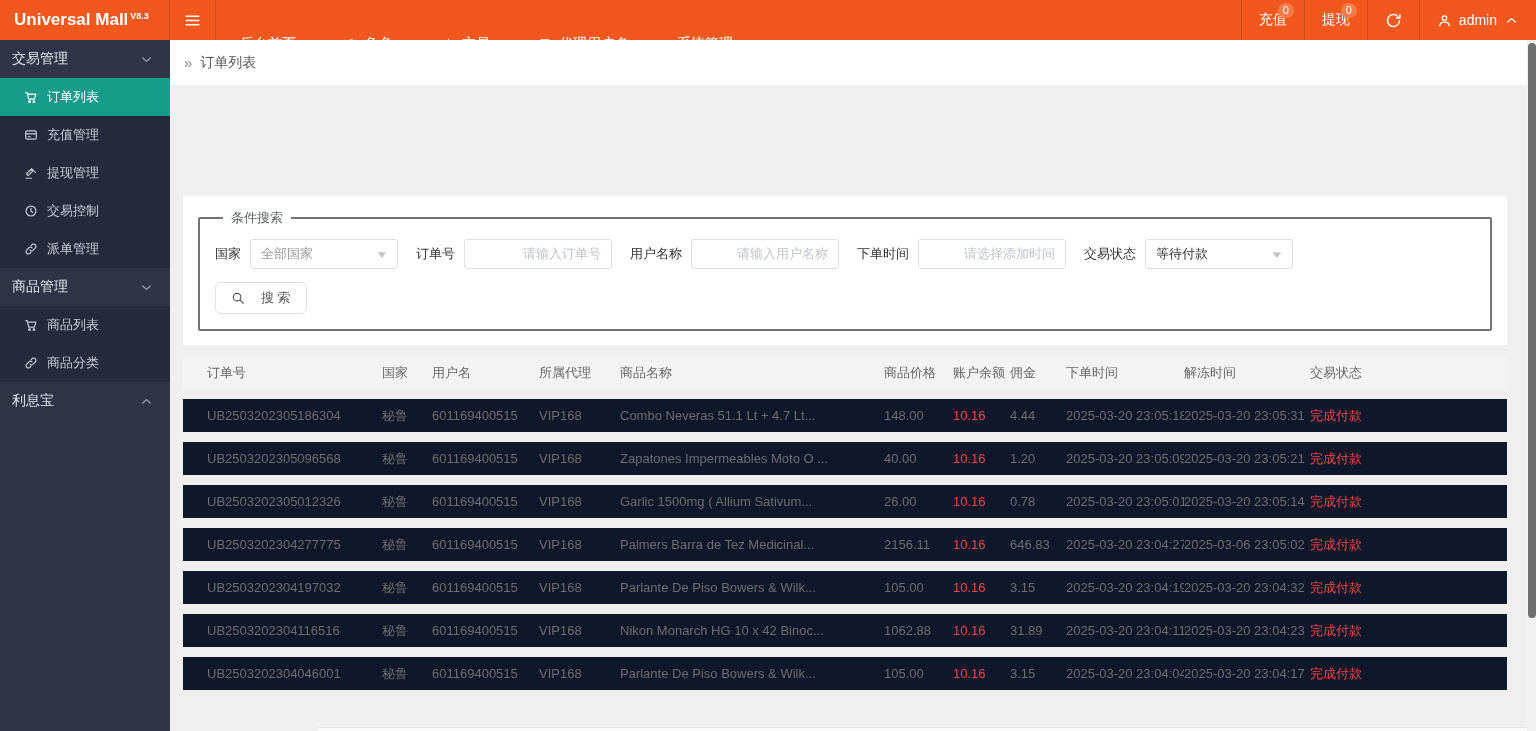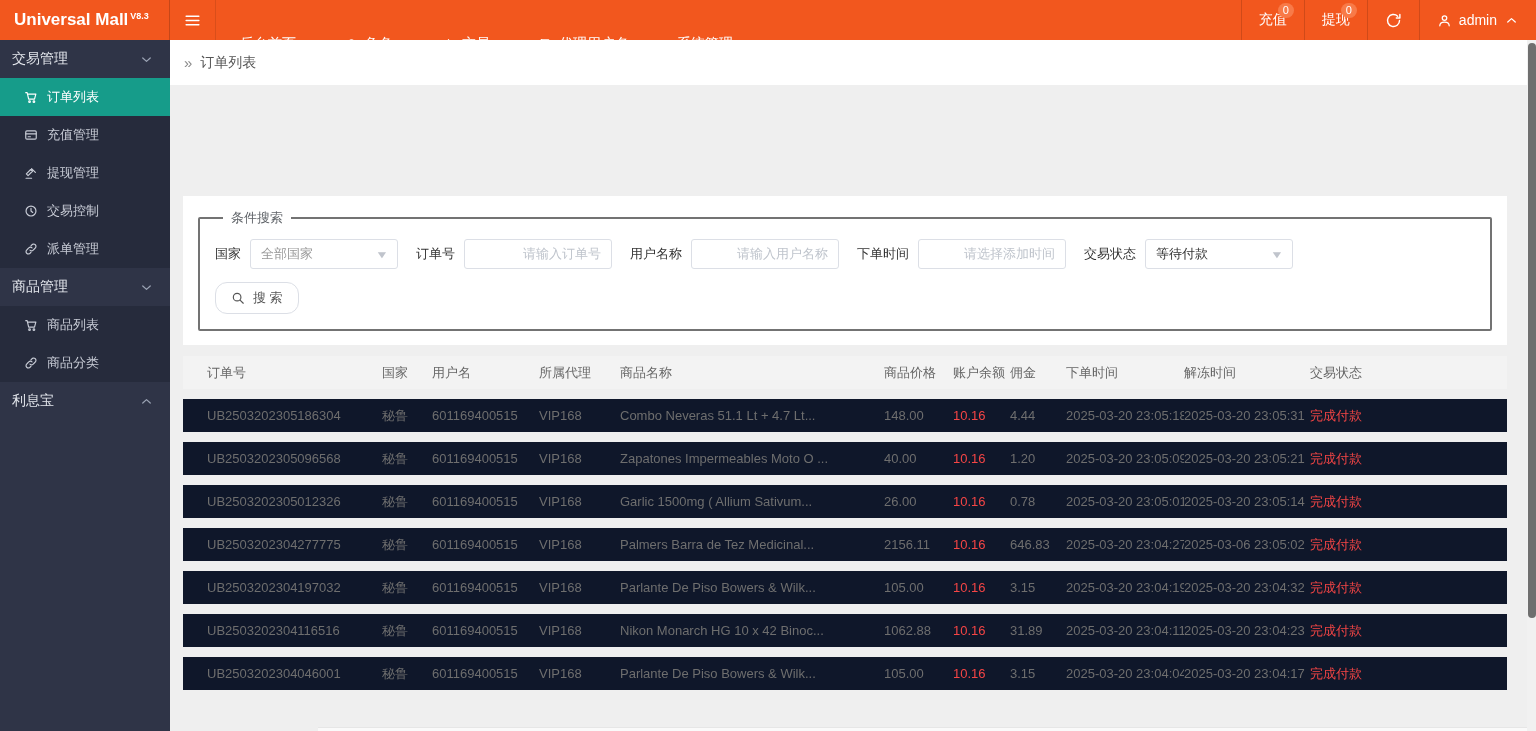--- a/index.html
+++ b/index.html
@@ -43,21 +43,21 @@
   legend { font-size:13px; color:#5f6368; padding:0 8px; margin-left:8px; }
   .fields { display:flex; flex-wrap:wrap; gap:14px 18px; }
   .field { display:flex; align-items:center; }
   .field-label { font-size:13px; color:#333; margin-right:9px; white-space:nowrap; }
   .control { width:148px; height:30px; border:1px solid #DCDFE6; border-radius:3px; display:flex; align-items:center; padding:0 10px; font-size:13px; color:#333; background:#fff; cursor:text;justify-content:flex-end; }
   .control.select { cursor:pointer; }
   .control .ph { color:#BFC4CC; }
   .control.muted .val { color:#999; }
   .control .val { flex:1; white-space:nowrap; overflow:hidden; }
   .caret { margin-left:auto; color:#C0C4CC; font-size:10px; transform:scaleX(1.4); }
-  .search-btn { margin-top:13px; display:inline-flex; align-items:center; gap:8px; background:#fff; border:1px solid #DCDFE6; border-radius:12px; height:32px; padding:0 15px; font-size:13px; color:#555; cursor:pointer; font-family:inherit; }
+  .search-btn { margin-top:13px; display:inline-flex; align-items:center; gap:16px; background:#fff; border:1px solid #DCDFE6; border-radius:6px; height:32px; padding:0 15px; font-size:13px; color:#555; cursor:pointer; font-family:inherit; }
   .search-btn .ic svg { width:14px; height:14px; }
 
   
   .table-area { margin-top:11px; }
   .grid { display:grid; grid-template-columns:175px 50px 107px 81px 264px 69px 57px 56px 118px 126px 1fr; align-items:center; padding:0 24px; }
   .thead { height:33px; background:#F3F3F3; color:#666; margin-bottom:10px; }
   .thead > div { font-size:13px; white-space:nowrap; overflow:hidden; }
   .trow { height:33px; background:#0f172a; margin-bottom:10px; color:#6E6E6E; }
   .trow > div { font-size:13px; white-space:nowrap; overflow:hidden; padding-right:8px; }
   .trow > div.red { color:#F54545; }

